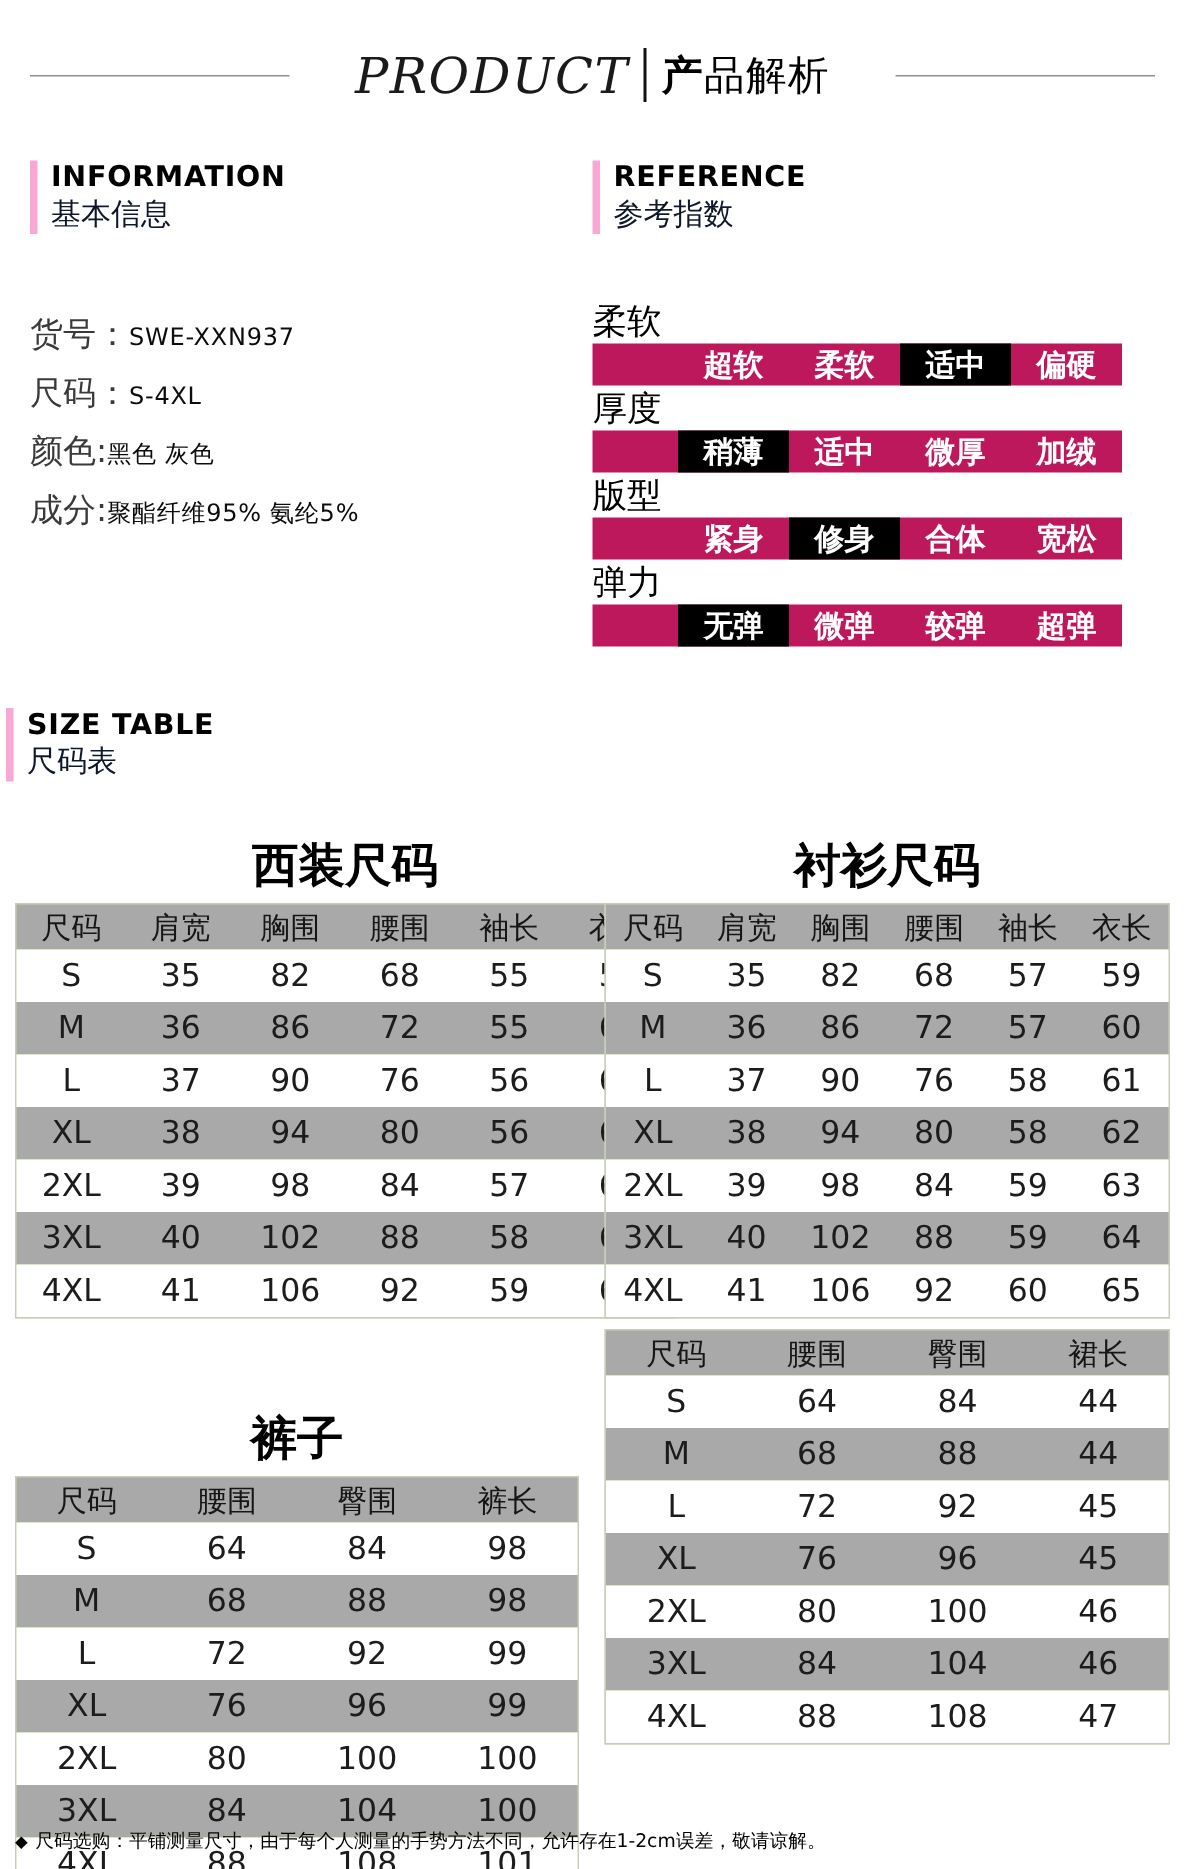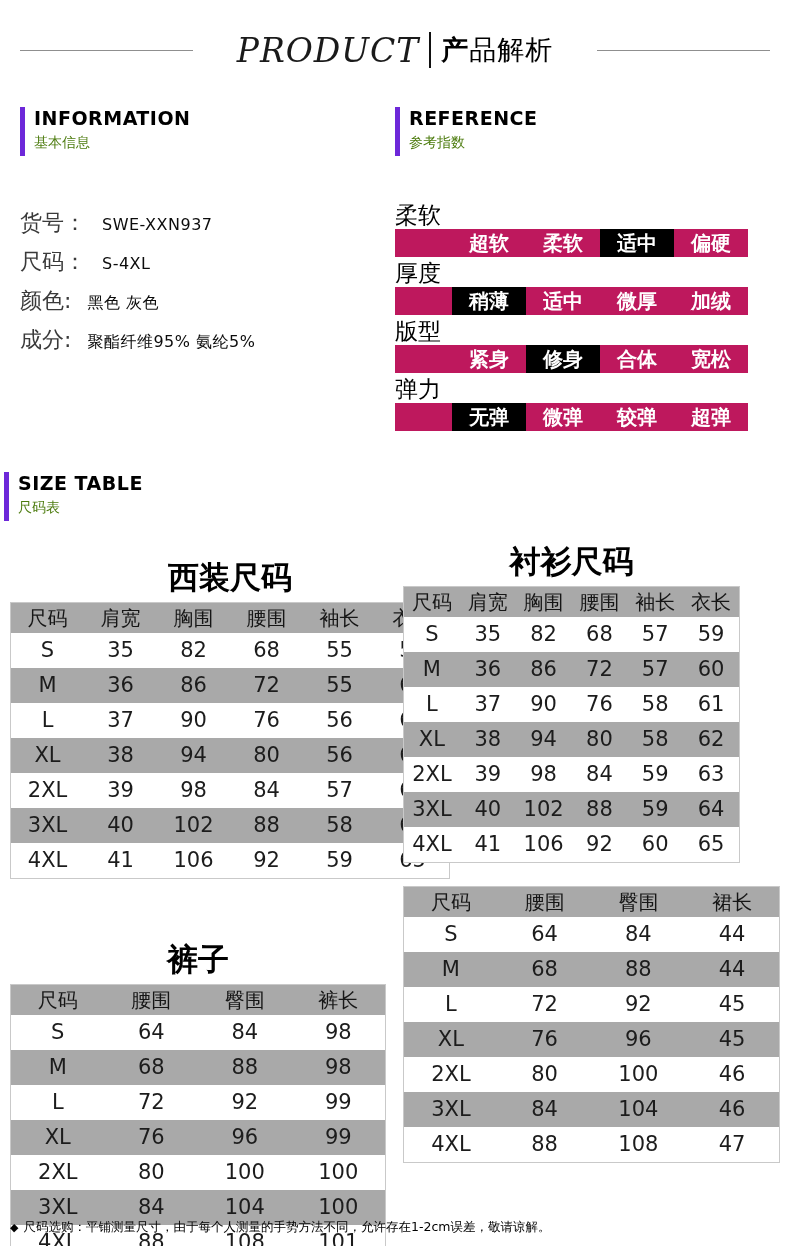--- a/index.html
+++ b/index.html
@@ -9,43 +9,43 @@
   }
   
   .banner{position:absolute;top:24px;left:0;right:0;height:52px;display:flex;align-items:center;padding:0 20px;box-sizing:border-box;gap:36px;}
   .rule{flex:1;height:1px;background:#8f8f8f;}
   .banner-title{display:flex;align-items:center;margin:0 8px;white-space:nowrap;}
   .banner-en{font-family:"DejaVu Serif","Liberation Serif",serif;font-style:italic;font-size:33px;color:#1a1a1a;letter-spacing:1px;margin-right:10px;}
   .banner-divider{width:2px;height:36px;background:#111;margin:0 10px 0 0;}
   .banner-cn{font-size:27px;color:#000;letter-spacing:1px;}
   .banner-cn .first{font-weight:bold;}
   
-  .sec-head{border-left:5px solid #6d28d9;padding:1px 0 3px 9px;}
+  .sec-head{border-left:5px solid #f9a8d4;padding:1px 0 3px 9px;}
   .sec-head .h-en{font-size:19px;font-weight:bold;color:#000;letter-spacing:0.5px;line-height:21px;}
-  .sec-head .h-cn{font-size:14px;color:#4d7c0f;margin-top:3px;line-height:21px;}
+  .sec-head .h-cn{font-size:20px;color:#0f172a;margin-top:3px;line-height:21px;}
   
   .info-col{position:absolute;left:20px;top:107px;width:362px;}
   .info-rows{margin-top:52px;}
   .info-row{display:flex;align-items:baseline;height:28px;margin-bottom:11px;}
-  .info-label{font-size:22px;color:#3a3a3a;margin-right:16px;white-space:nowrap;}
+  .info-label{font-size:22px;color:#3a3a3a;margin-right:0;white-space:nowrap;}
   .info-value{font-size:16px;color:#0c0c0c;white-space:nowrap;letter-spacing:0.5px;}
   
   .ref-col{position:absolute;left:395px;top:107px;width:353px;}
   .ref-groups{margin-top:46px;}
   .ref-label{font-size:23px;color:#000;height:26px;line-height:26px;}
   .ref-bar{display:flex;height:28px;background:#be185d;margin:1px 0 3px 0;}
   .ref-lead{width:57px;}
   .ref-opt{flex:1;text-align:center;line-height:28px;font-size:20px;font-weight:bold;color:#fff;white-space:nowrap;}
   .ref-opt.sel{background:#000;}
   
   .size-head{position:absolute;left:4px;top:472px;}
   
   .table-wrap{position:absolute;}
   .tw0{left:10px;top:556px;width:440px;}
-  .tw1{left:403px;top:540px;width:337px;}
+  .tw1{left:403px;top:556px;width:377px;}
   .tw2{left:10px;top:938px;width:376px;}
   .tw3{left:403px;top:886px;width:377px;}
   .table-title{font-size:31px;font-weight:bold;color:#000;text-align:center;height:46px;line-height:42px;}
   .tbl{border:1px solid #c9c9c9;background:#bef264;}
   .trow{display:flex;}
   .trow.thead{background:#a9a9a9;height:30px;}
   .trow.thead .tcell{line-height:30px;font-size:20px;color:#161616;}
   .trow.tdata{height:35px;background:#fff;}
   .trow.tdata.alt{background:#a9a9a9;}
   .trow.tdata .tcell{line-height:35px;font-size:21px;color:#1c1c1c;}

